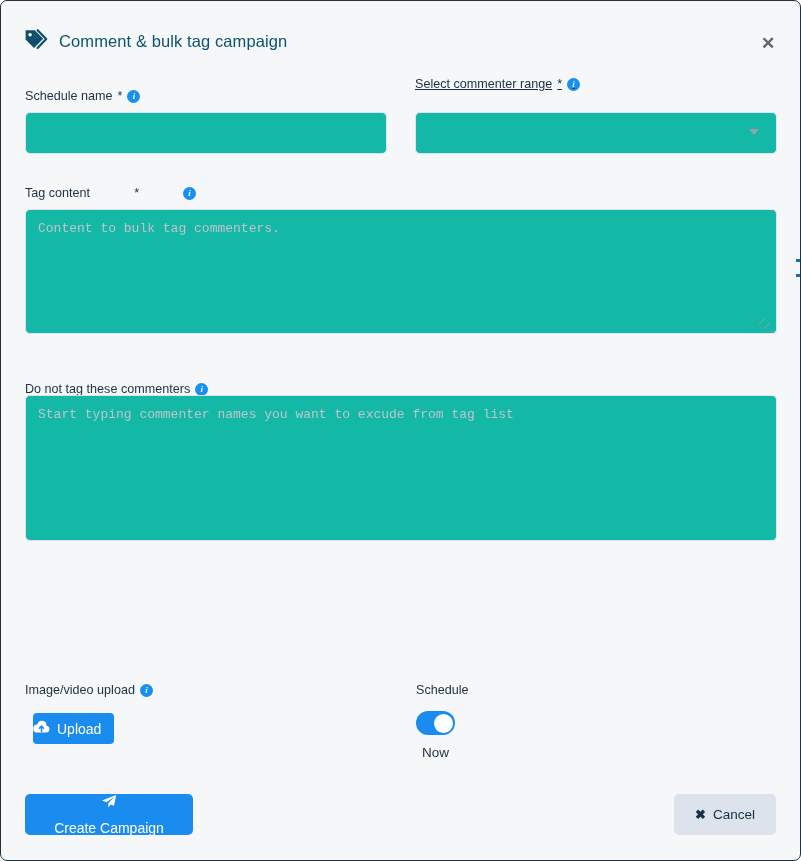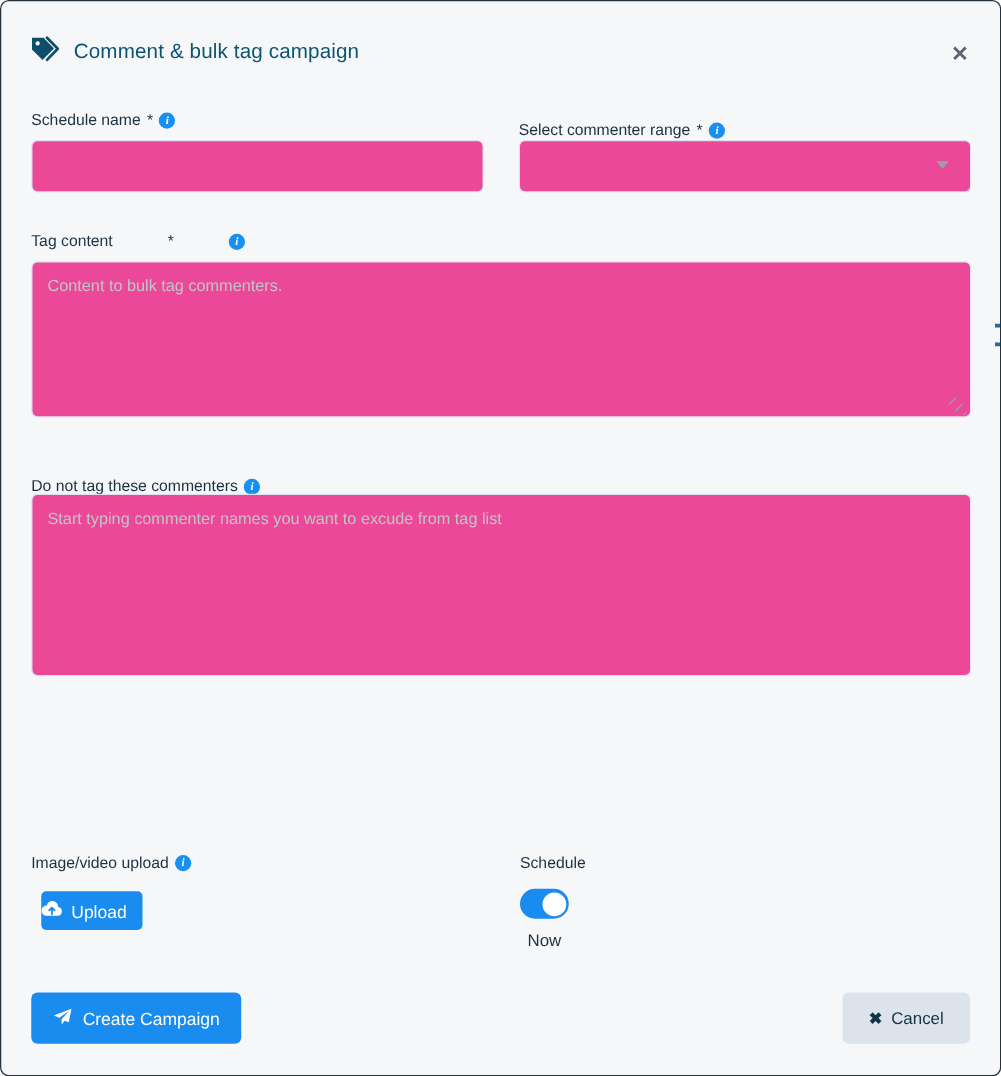--- a/index.html
+++ b/index.html
@@ -94,24 +94,24 @@
     text-align: center;
     font-style: italic;
     cursor: pointer;
     flex: 0 0 auto;
   }
 
   
   .txt-input, .txt-area, .select-box {
     position: absolute;
     box-sizing: border-box;
-    background: #ec4899;
+    background: #14b8a6;
     border: 1px solid #dfe1f2;
     border-radius: 5px;
-    font-family: Liberation Sans, sans-serif;
+    font-family: Liberation Mono, monospace;
     font-size: 13px;
     color: #333b45;
     outline: none;
   }
   .txt-input { padding: 0 10px; }
   .txt-area {
     padding: 10px 12px;
     resize: none;
     line-height: 1.45;
   }
@@ -211,20 +211,21 @@
     align-items: center;
     justify-content: center;
     gap: 8px;
     background: #1a8cf0;
     border: none;
     border-radius: 5px;
     color: #ffffff;
     font-size: 14px;
     font-family: "Liberation Sans", sans-serif;
     cursor: pointer;
+    flex-direction: column;
   }
   .cancel-btn {
     position: absolute;
     left: 673px;
     top: 793px;
     width: 102px;
     height: 41px;
     display: flex;
     align-items: center;
     justify-content: center;
@@ -267,21 +268,21 @@
     <button class="close-btn">✕</button>
   </div>
 
   <div class="field-label" style="left:24px; top:88px;">
     <span>Schedule name</span>
     <span class="req">*</span>
     <span class="info-icon">i</span>
   </div>
   <input class="txt-input" style="left: 24px; top: 111px; width: 362px; height: 42px;" placeholder="">
 
-  <div class="field-label" style="left:414px; top:96px;">
+  <div class="field-label" style="left:414px; top:76px;text-decoration:underline;">
     <span>Select commenter range</span>
     <span class="req">*</span>
     <span class="info-icon">i</span>
   </div>
   <input class="select-box" style="left: 414px; top: 111px; width: 362px; height: 42px;" readonly="">
   <span class="caret"></span>
 
   <div class="field-label" style="left:24px; top:185px;gap:44px;">
     <span>Tag content</span>
     <span class="req">*</span>

